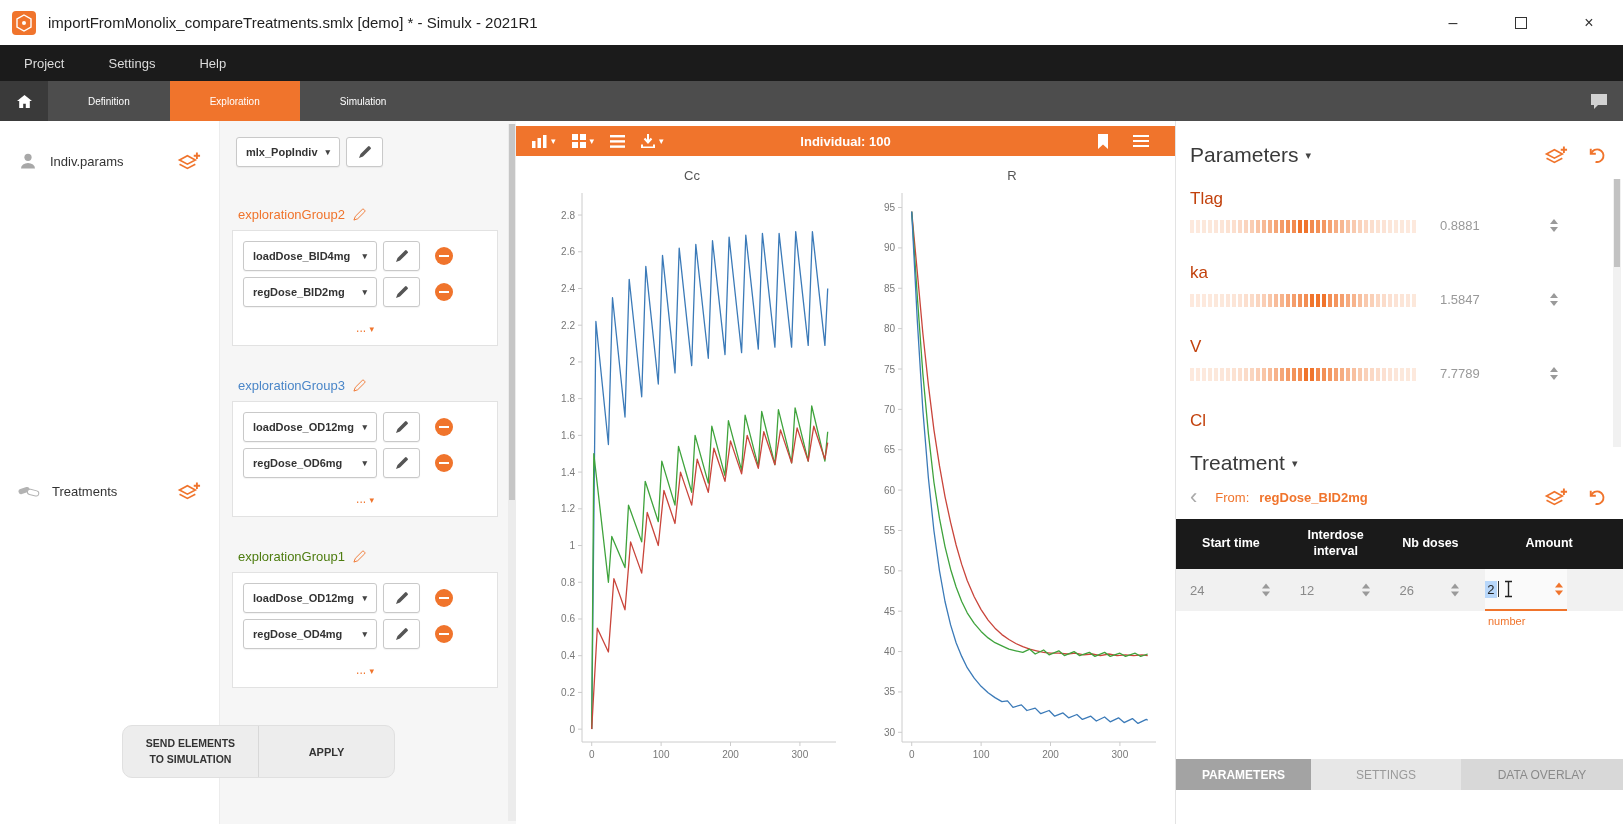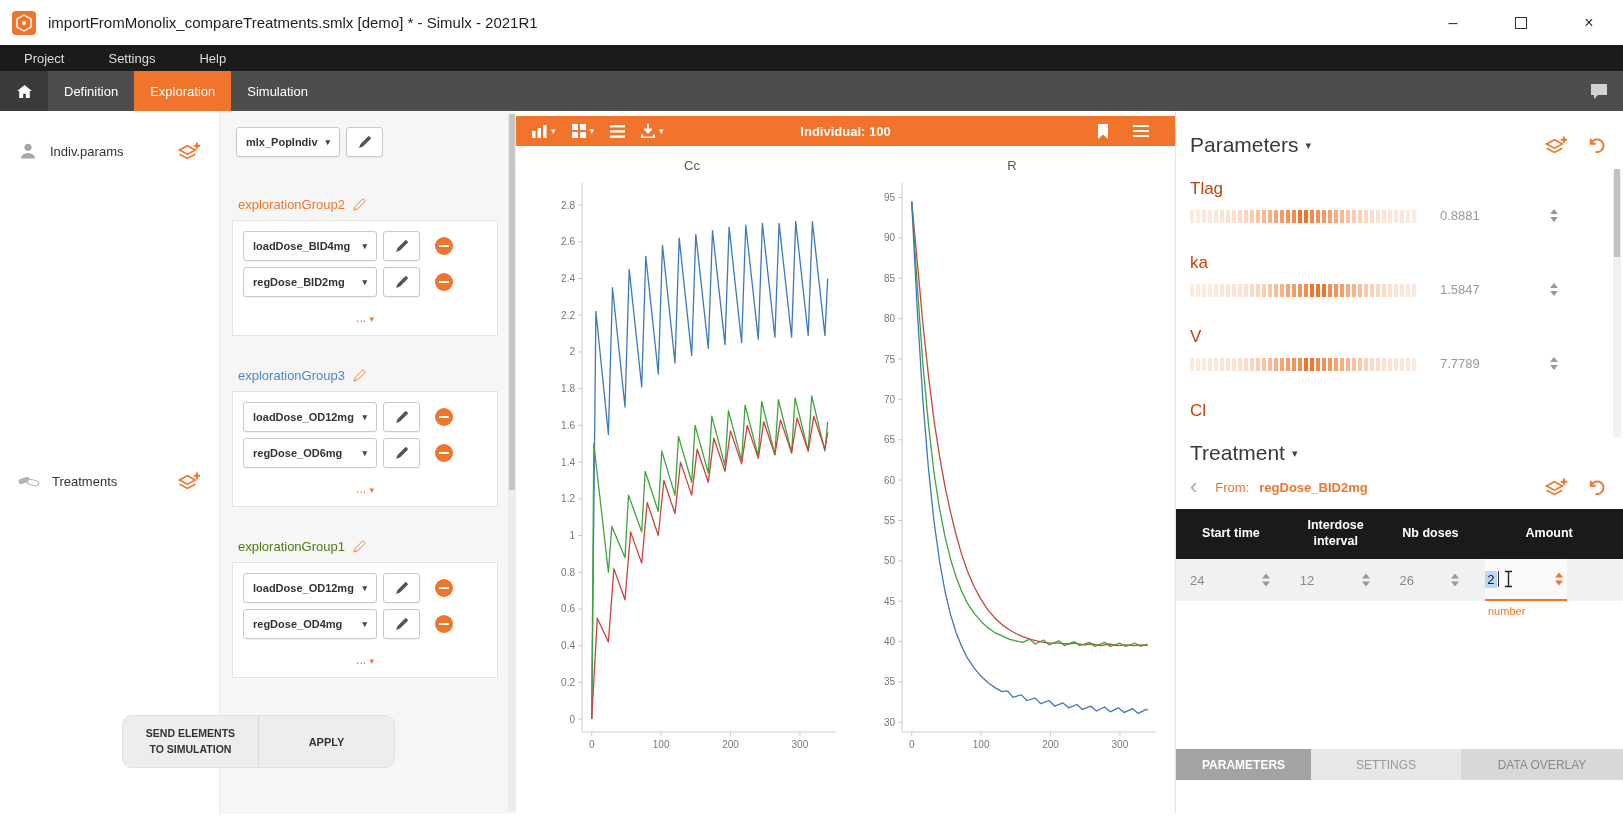--- a/index.html
+++ b/index.html
@@ -8,27 +8,27 @@
 
   
   .titlebar { height:45px; display:flex; align-items:center; background:#fff; padding-left:12px; }
   .logo { margin-right:12px; display:flex; }
   .win-title { font-size:15px; color:#222; flex:1; }
   .win-btns { display:flex; height:100%; }
   .win-btn { width:68px; display:flex; align-items:center; justify-content:center; font-size:16px; color:#333; cursor:pointer; }
   .maxi-box { width:12px; height:12px; border:1px solid #333; }
 
   
-  .menubar { height:26px; background:#1b1b1b; display:flex; align-items:center; padding-left:24px; gap:44px; }
+  .menubar { height:36px; background:#1b1b1b; display:flex; align-items:center; padding-left:24px; gap:44px; }
   .menu-item { color:#dcdcdc; font-size:13px; cursor:pointer; }
 
   
   .navbar { height:40px; background:#4d4d4d; display:flex; align-items:stretch; }
   .home-btn { width:48px; background:#3a3a3a; display:flex; align-items:center; justify-content:center; cursor:pointer; }
-  .nav-tab { padding:0 16px; display:flex; align-items:center; color:#fff; font-size:13px; cursor:pointer; }
+  .nav-tab { padding:0 40px; display:flex; align-items:center; color:#fff; font-size:10px; cursor:pointer; }
   .nav-tab.active { background:#f0742c; }
   .nav-right { margin-left:auto; display:flex; align-items:center; padding-right:14px; }
 
   
   .main { display:flex; height:703px; position:relative; }
 
   
   .sidebar { width:220px; background:#fff; border-right:1px solid #ececec; position:relative; }
   .side-item { position:absolute; left:0; right:0; height:36px; display:flex; align-items:center; padding:0 18px; gap:12px; cursor:pointer; }
   .side-item .lbl { font-size:13px; color:#333; flex:1; }

